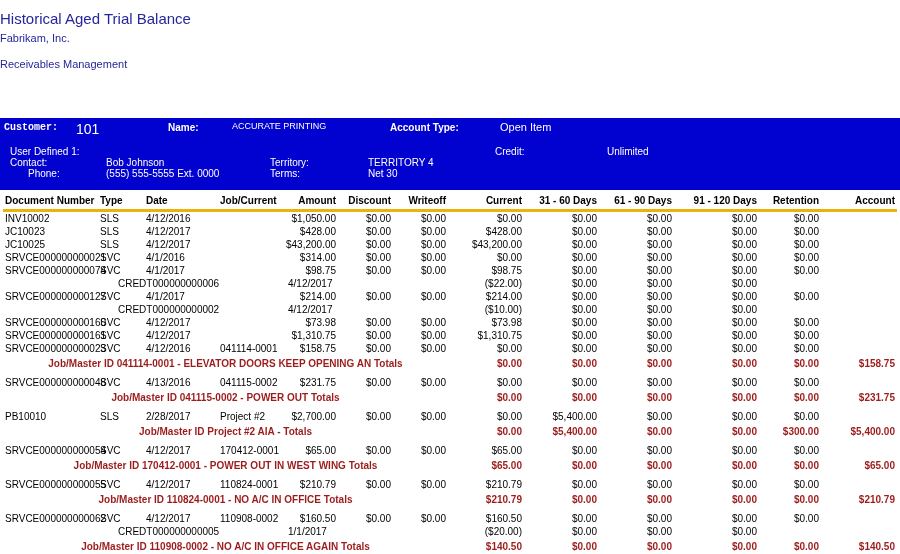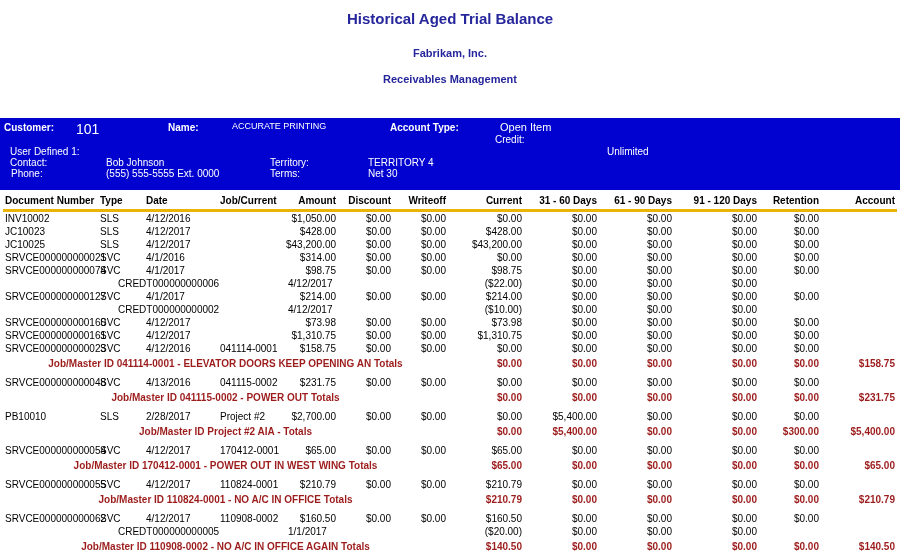--- a/index.html
+++ b/index.html
@@ -5,46 +5,46 @@
   :root{
     --navy:#26269C;
     --banner:#0101D0;
     --red:#9C1C1C;
   }
   *{box-sizing:border-box;}
   html,body{margin:0;padding:0;background:#fff;}
   body{width:900px;height:554px;font-family:"Liberation Sans",sans-serif;position:relative;overflow:hidden;}
 
   
-  .titles{text-align:center;color:var(--navy);font-weight:bold;}
+  .titles{color:var(--navy);font-weight:normal;}
   .title-main{font-size:15px;padding-top:10px;}
-  .title-company{font-size:11px;margin-top:20px;}
+  .title-company{font-size:11px;margin-top:5px;}
   .title-module{font-size:11px;margin-top:14px;}
 
   
   .banner{position:absolute;top:118px;left:0;width:900px;height:72px;background:var(--banner);color:#fff;font-size:10px;}
   .banner span{position:absolute;white-space:nowrap;}
   .b-bold{font-weight:bold;}
-  .lbl-customer{left:4px;top:4px;}
+  .lbl-customer{left:4px;top:4px;font-family:Liberation Mono, monospace;}
   .val-customer{left:76px;top:3px;font-size:14px;}
   .lbl-name{left:168px;top:4px;}
   .val-name{left:232px;top:3px;font-size:9px;}
   .lbl-acct{left:390px;top:4px;}
   .val-acct{left:500px;top:3px;font-size:11px;}
   .lbl-ud1{left:10px;top:28px;}
   .lbl-contact{left:10px;top:39px;}
-  .lbl-phone{left:11px;top:50px;}
+  .lbl-phone{left:28px;top:50px;}
   .val-contact{left:106px;top:39px;}
   .val-phone{left:106px;top:50px;}
   .lbl-sales{left:270px;top:44px;margin-top:39px;}
   .lbl-terr{left:270px;top:39px;}
   .lbl-terms{left:270px;top:50px;}
   .val-terr{left:368px;top:39px;}
   .val-terms{left:368px;top:50px;}
-  .lbl-credit{left:495px;top:16px;}
+  .lbl-credit{left:495px;top:28px;}
   .val-credit{left:607px;top:28px;}
 
   
   table.report{position:absolute;top:194px;left:3px;width:894px;border-collapse:collapse;table-layout:fixed;font-size:10px;}
   th{font-weight:bold;text-align:left;padding:1px 2px 3px;border-bottom:3px solid #eab308;white-space:nowrap;overflow:visible;}
   th.num{text-align:right;}
   td{padding:0 2px;height:13px;line-height:13px;white-space:nowrap;overflow:visible;vertical-align:bottom;}
   td.num{text-align:right;}
   td.job{padding-left:12px;}
   th.job{padding-left:12px;}

